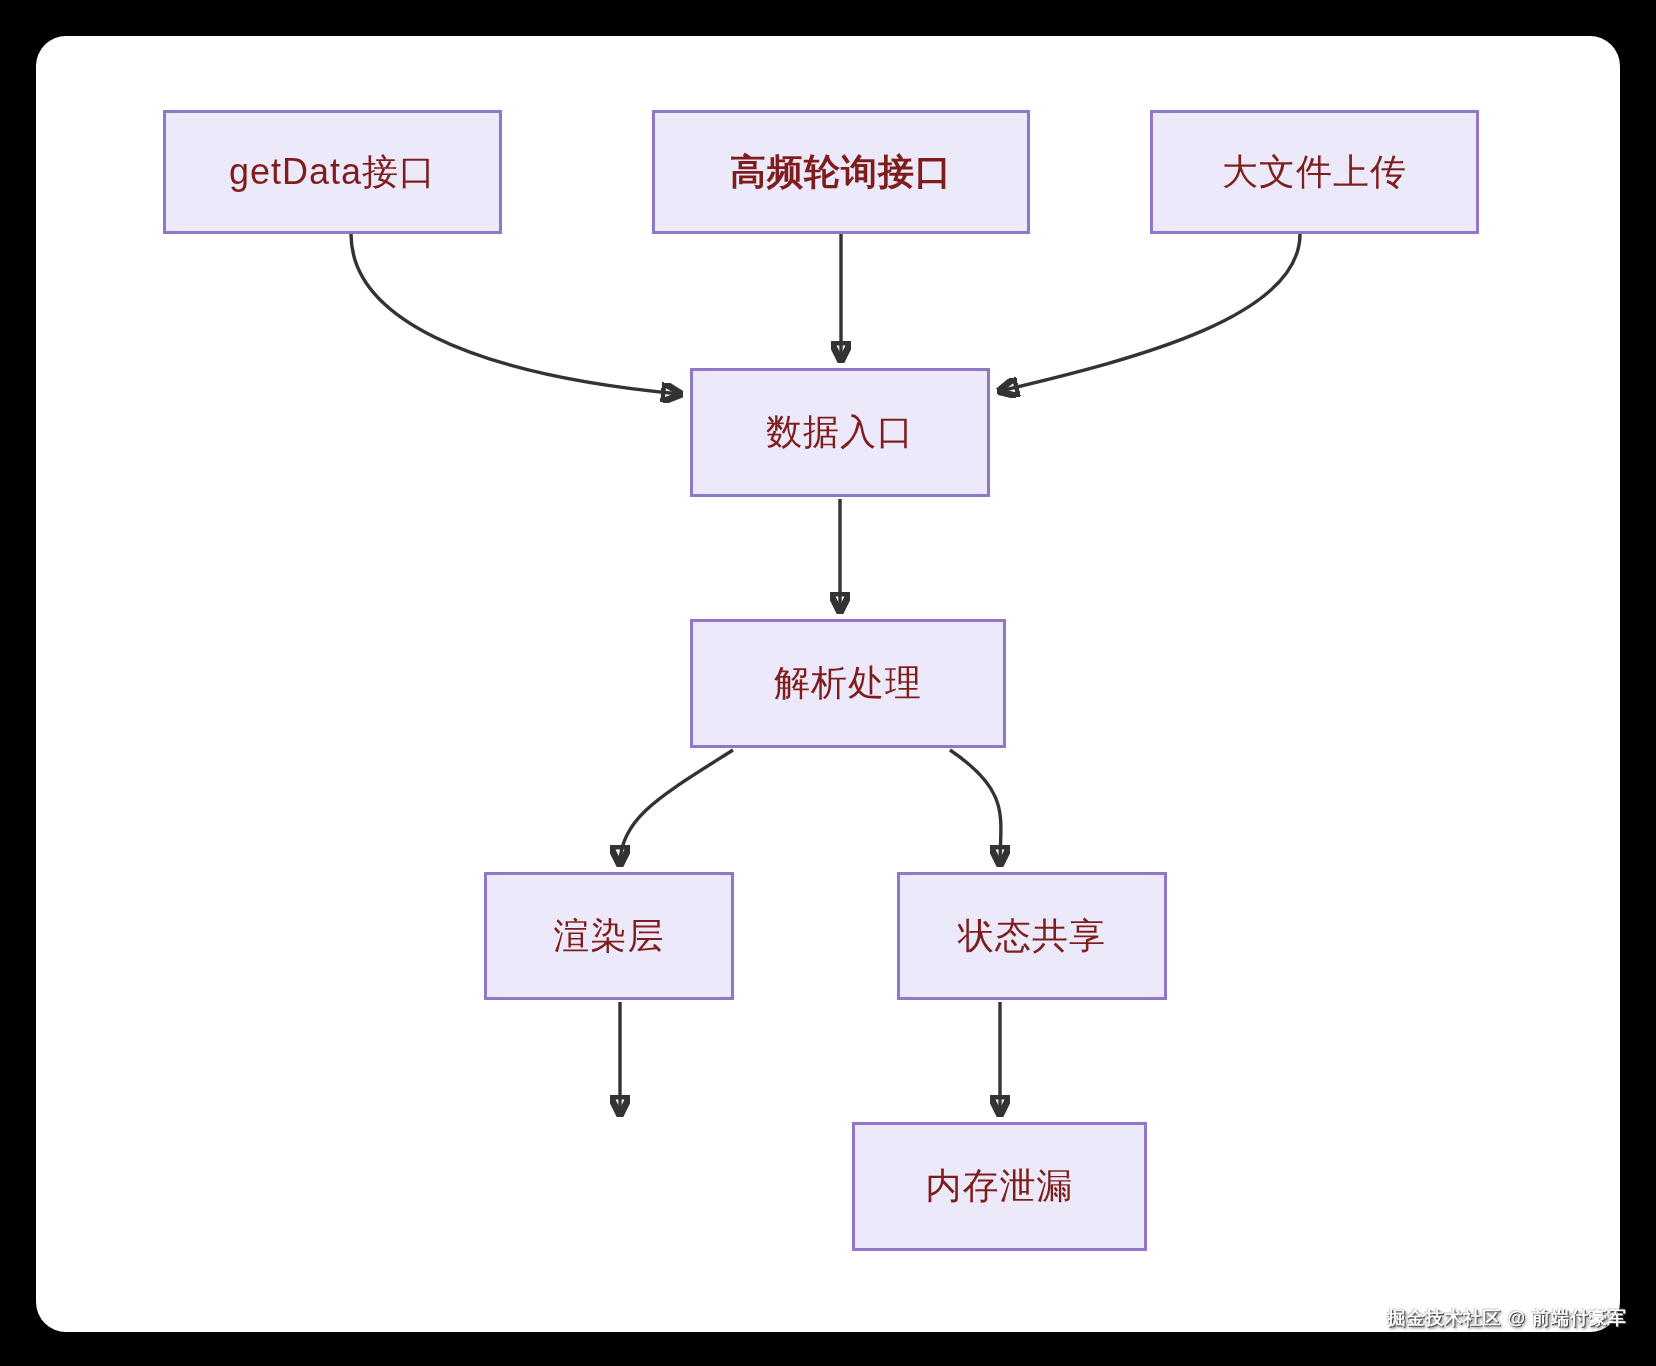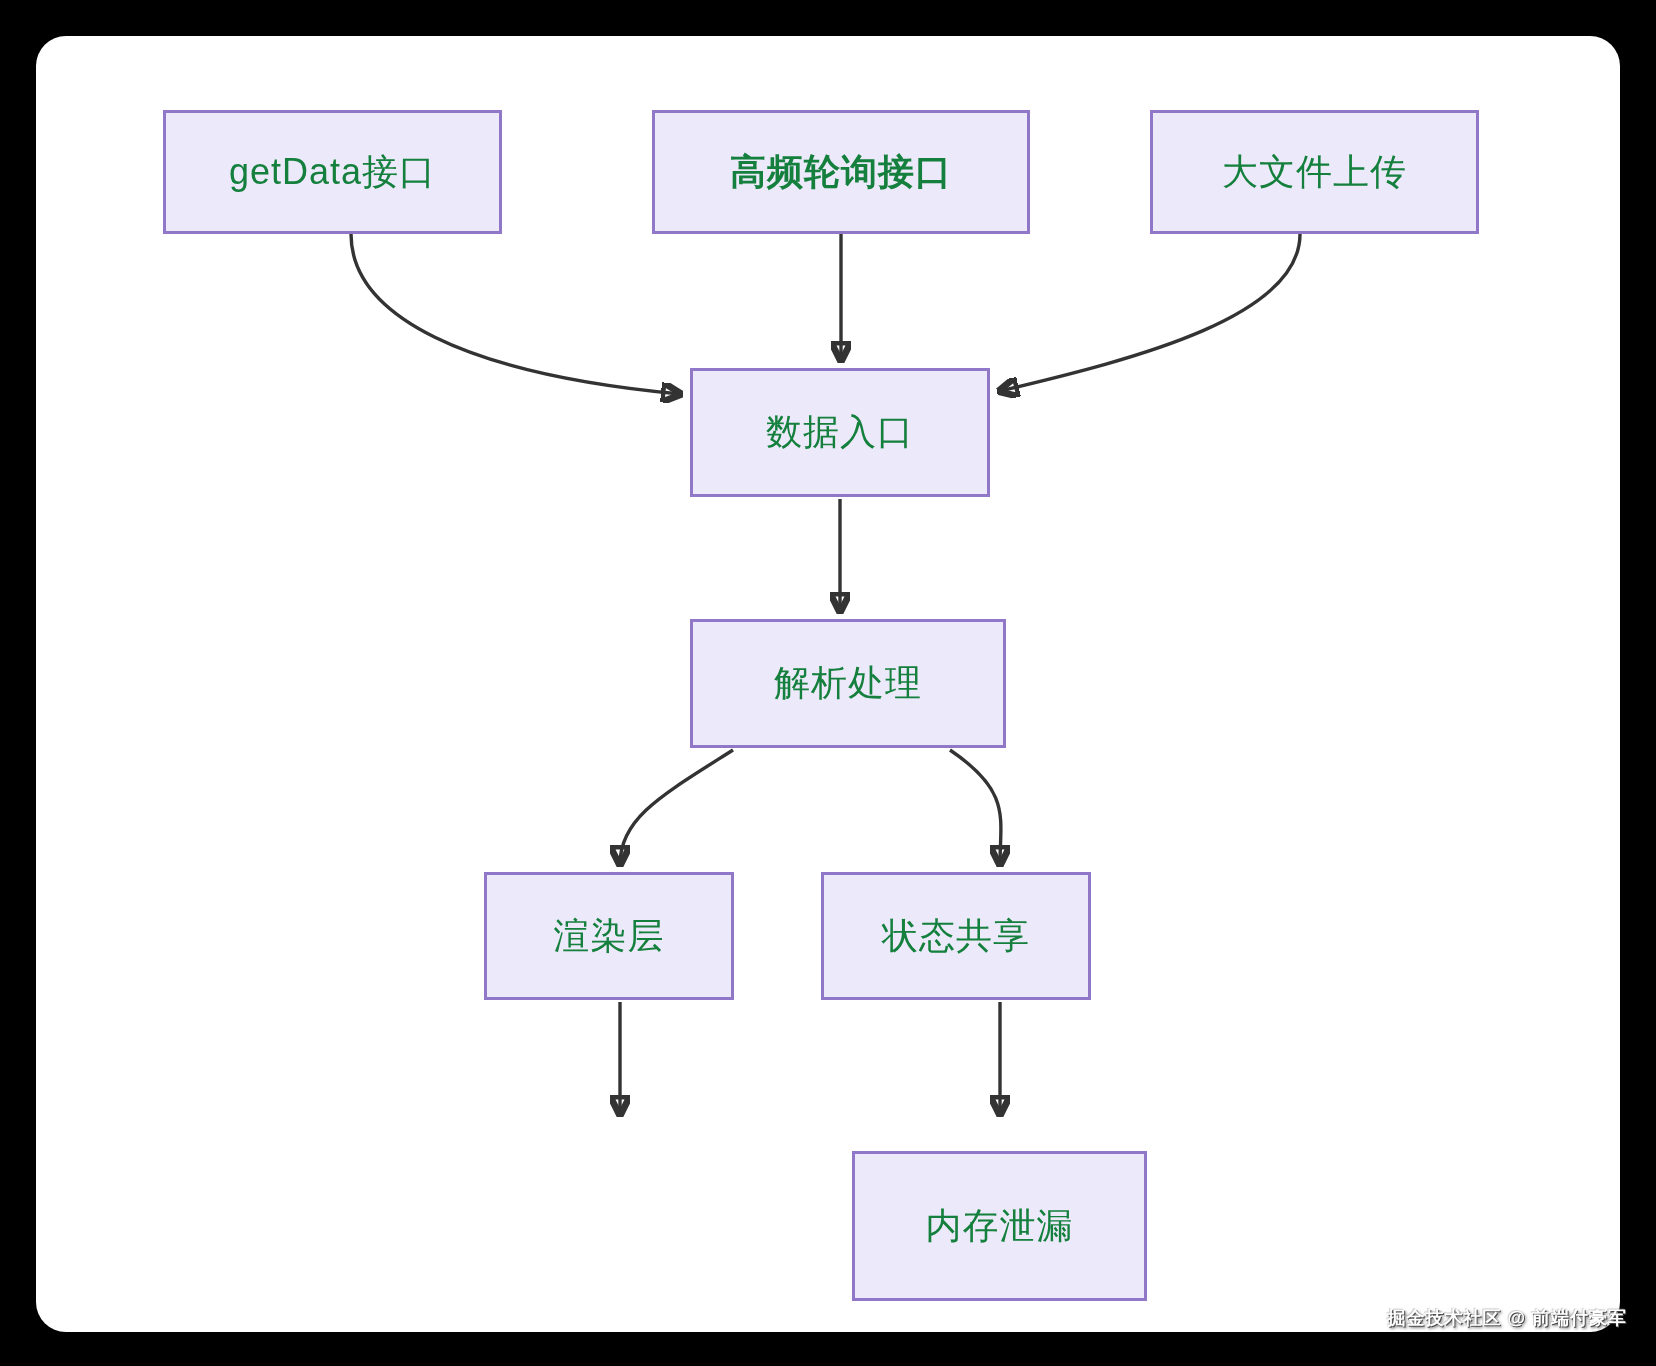--- a/index.html
+++ b/index.html
@@ -38,36 +38,36 @@
     stroke-width: 3.4px;
   }
   .node {
     position: absolute;
     box-sizing: border-box;
     display: flex;
     align-items: center;
     justify-content: center;
     background: #ECEAFA;
     border: 3px solid #9077C8;
-    color: #15803d;
+    color: #7f1d1d;
     font-size: 36px;
     font-weight: 500;
     letter-spacing: 1px;
     white-space: nowrap;
   }
   
   .n-getdata   { left: 163px;  top: 110px;  width: 339px; height: 124px; }
   .n-polling   { left: 652px;  top: 110px;  width: 378px; height: 124px; font-weight: bold; }
   .n-upload    { left: 1150px; top: 110px;  width: 329px; height: 124px; }
   .n-entry     { left: 690px;  top: 368px;  width: 300px; height: 129px; }
   .n-parse     { left: 690px;  top: 619px;  width: 316px; height: 129px; }
   .n-render    { left: 484px;  top: 872px;  width: 250px; height: 128px; }
-  .n-state     { left: 821px;  top: 872px;  width: 270px; height: 128px; }
+  .n-state     { left: 897px;  top: 872px;  width: 270px; height: 128px; }
   .n-perf      { left: 472px;  top: 1122px; width: 295px; height: 129px; }
-  .n-memleak   { left: 852px;  top: 1151px; width: 295px; height: 150px; }
+  .n-memleak   { left: 852px;  top: 1122px; width: 295px; height: 129px; }
 
   .watermark {
     position: absolute;
     right: 29px;
     bottom: 36px;
     font-size: 18px;
     font-weight: 700;
     color: #ffffff;
     letter-spacing: 1px;
     text-shadow:

